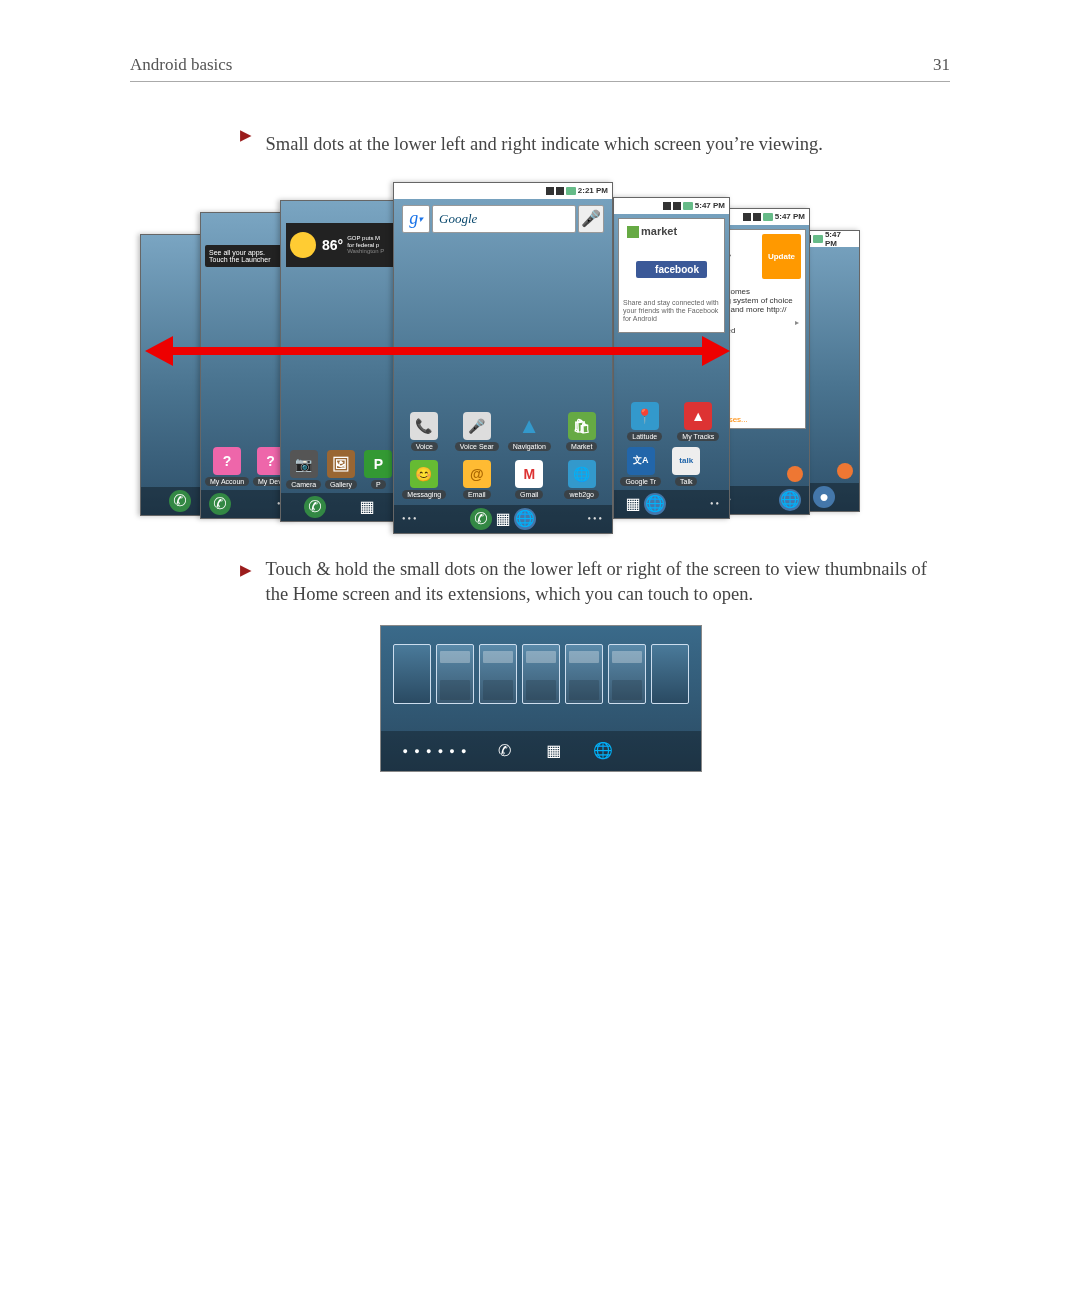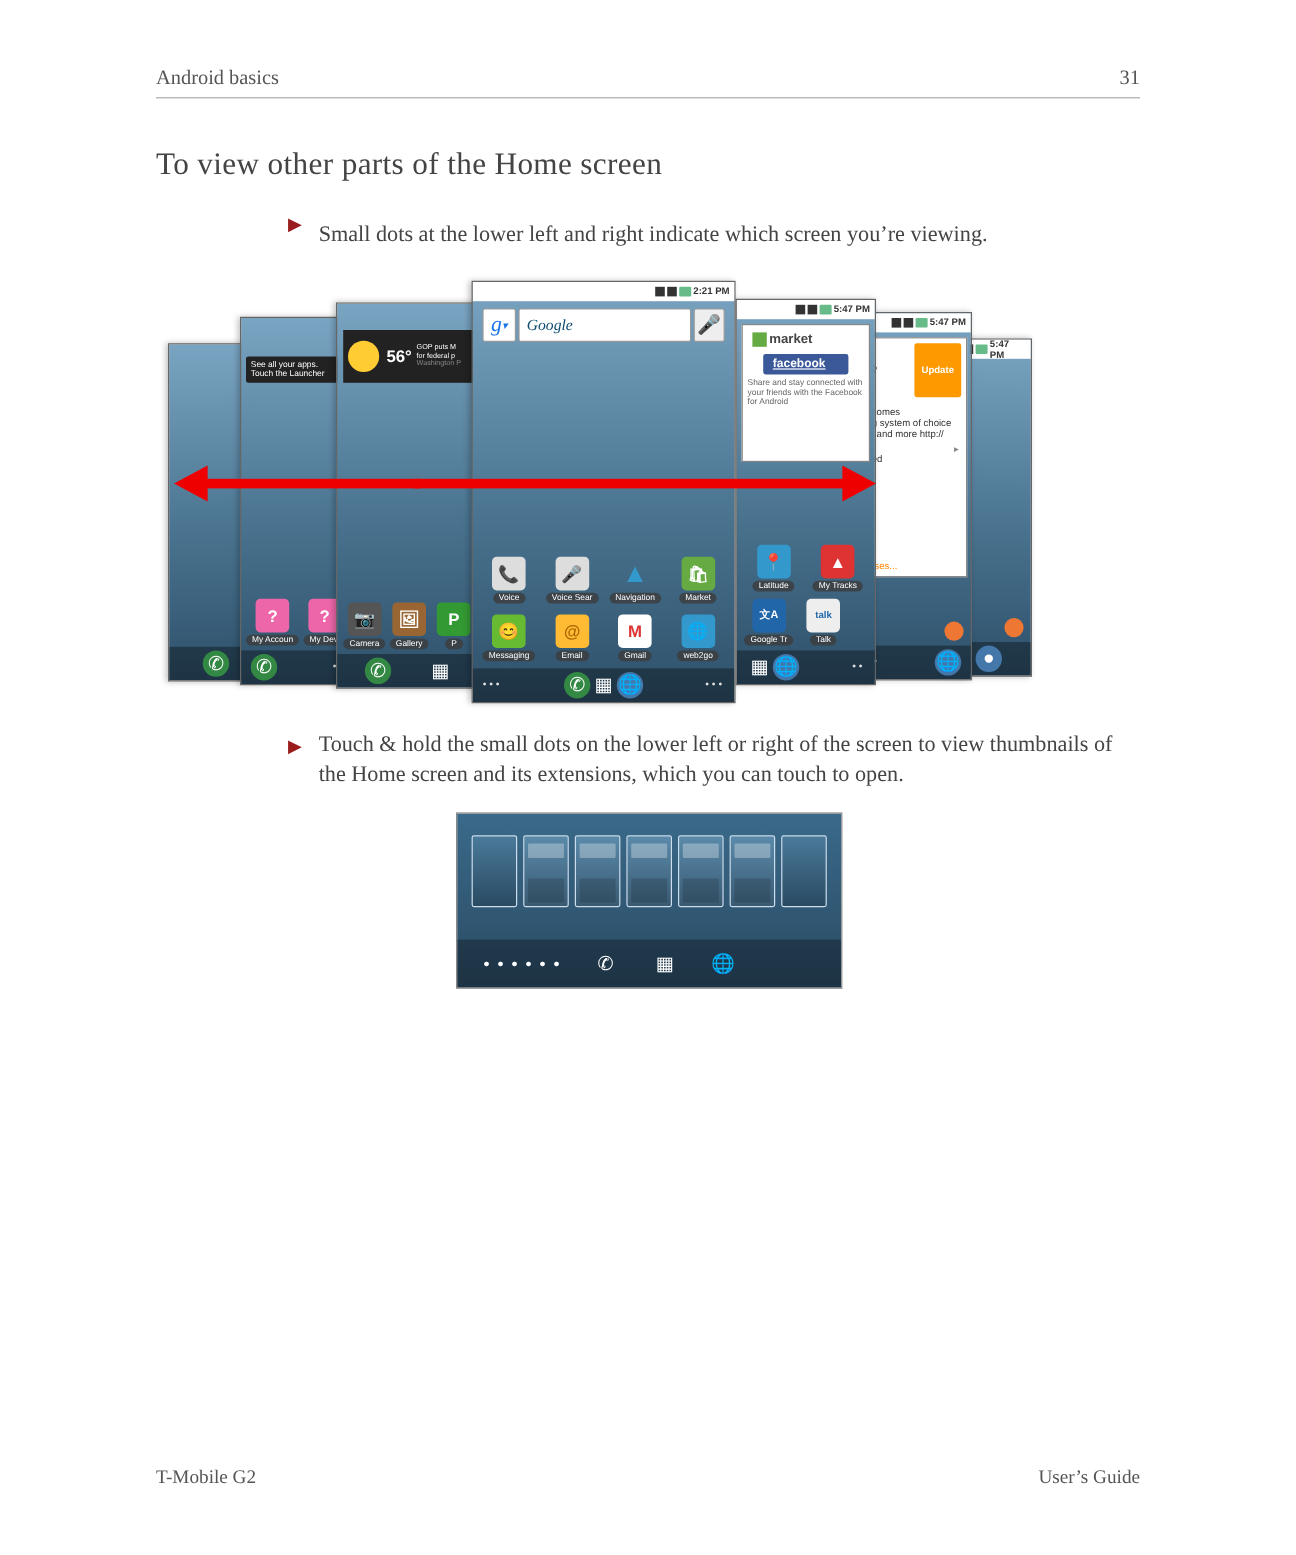--- a/index.html
+++ b/index.html
@@ -271,30 +271,29 @@
   .market-tag {
     display:inline-block;
     font-size:11px;
     font-weight:bold;
     color:#444;
     padding:2px 4px;
   }
   .market-tag .bag { display:inline-block; width:12px; height:12px; background:#6a4; margin-right:2px; vertical-align:middle;}
   .fb-btn {
     display:block;
-    margin:4px auto;
+    margin:21px auto;
     background:#3b5998;
     color:#fff;
     font-size:10px;
     padding:3px 8px;
     border-radius:2px;
-    text-align:left;
+    text-align:right;
     width:55px;
     font-weight:bold;
-    text-decoration:underline;
   }
   .update-btn {
     display:inline-block;
     background:#f90;
     color:#fff;
     font-size:8px;
     padding:18px 6px;
     border-radius:2px;
     font-weight:bold;
   }
@@ -348,21 +347,20 @@
 </head>
 <body>
 
 <div class="page">
 
   <div class="header-row">
     <span>Android basics</span>
     <span>31</span>
   </div>
 
-  <div class="section-title">To view other parts of the Home screen</div>
 
   <div class="bullet-block">
 
     <div class="bullet-item">
       <span class="bullet-marker">▶</span>
       <div style="flex:1;">
         <div class="bullet-text" style="margin-top:10px;">Small dots at the lower left and right indicate which screen you’re viewing.</div>
       </div>
     </div>
 
@@ -390,21 +388,21 @@
         </div>
         <div class="panel-dock">
           <div class="dock-icon dock-phone">✆</div>
           <div class="dock-dots right">••</div>
         </div>
       </div>
 
       <div class="panel" style="top:18px; left:140px; width:120px; height:320px;">
         <div class="news-widget">
           <div class="news-sun"></div>
-          <div class="news-temp">56°</div>
+          <div class="news-temp">86°</div>
           <div style="font-size:6px; line-height:1.1;">
             <div>GOP puts M</div>
             <div>for federal p</div>
             <div style="color:#888;">Washington P</div>
           </div>
         </div>
         <div style="position:absolute; bottom:30px; left:0; right:0;">
           <div class="app-row">
             <div class="app">
                 <div class="aicon" style="background:#555;">📷</div>
@@ -593,18 +591,14 @@
         <div class="thumb-dots">● ● ● ● ● ●</div>
         <div class="thumb-icon">✆</div>
         <div class="thumb-icon">▦</div>
         <div class="thumb-icon">🌐</div>
         <div style="width:40px;"></div>
       </div>
     </div>
 
   </div>
 
-  <div class="footer-row">
-    <span>T-Mobile G2</span>
-    <span>User’s Guide</span>
-  </div>
 
 </div>
 
 </body></html>

